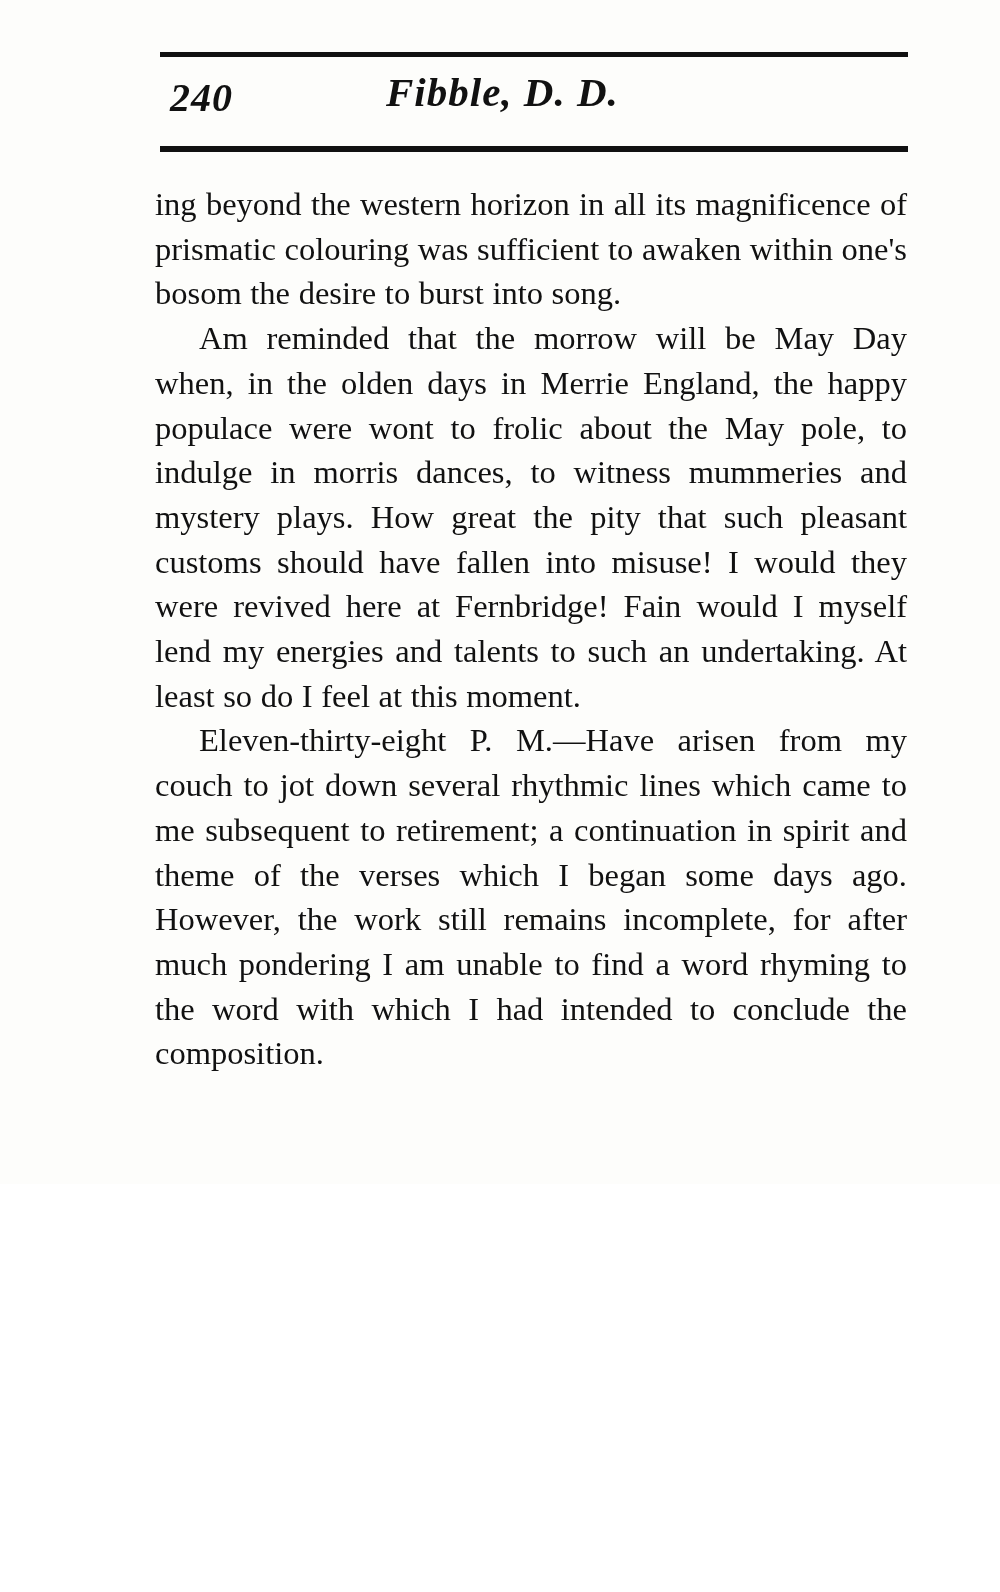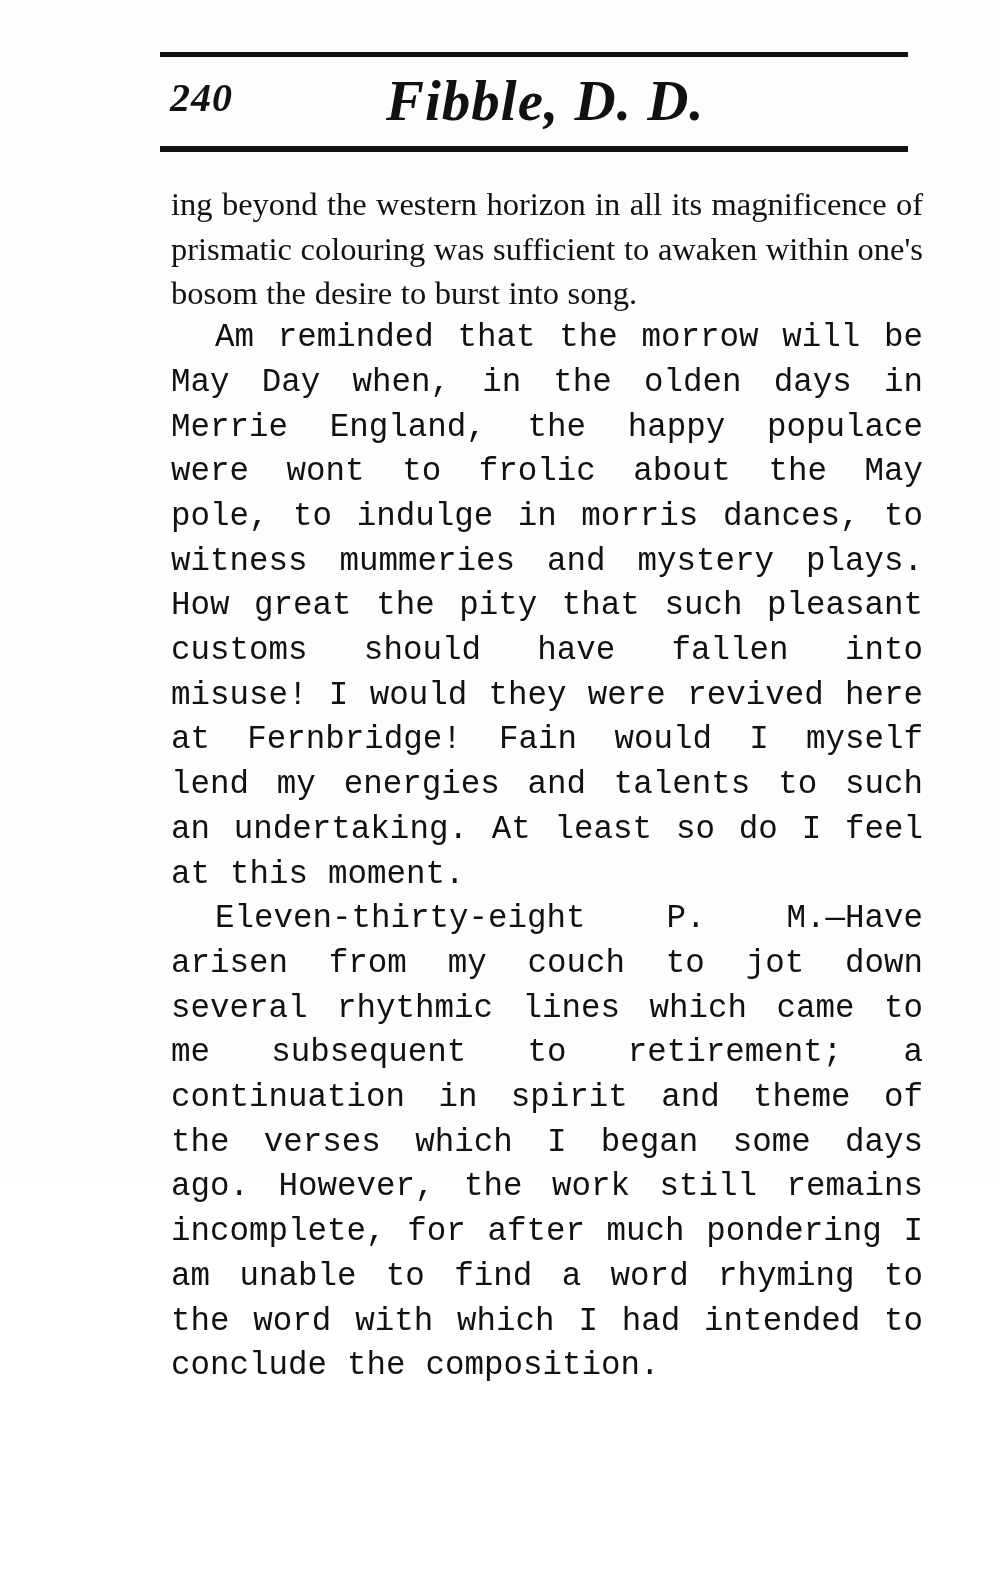--- a/index.html
+++ b/index.html
@@ -56,44 +56,42 @@
     letter-spacing: 1px;
     color: #111111;
   }
   .book-title {
     position: absolute;
     left: 226px;
     top: 2px;
     font-family: "Liberation Serif", serif;
     font-style: italic;
     font-weight: bold;
-    font-size: 57px;
+    font-size: 41px;
     letter-spacing: 1px;
     color: #111111;
     white-space: nowrap;
   }
   .body-text {
     position: absolute;
     left: 155px;
     top: 182px;
     width: 752px;
-    margin-left: 16px;
   }
   .para {
     margin: 0;
     font-size: 32.5px;
     line-height: 44.7px;
     text-align: justify;
     text-justify: inter-word;
     color: #111111;
     word-spacing: 0.5px;
   }
   .para.indent {
     text-indent: 44px;
-    font-family: Liberation Mono, monospace;
   }
   .para + .para {
     margin-top: 0;
   }
 </style>
 </head>
 <body>
 
 <div class="page">
 

